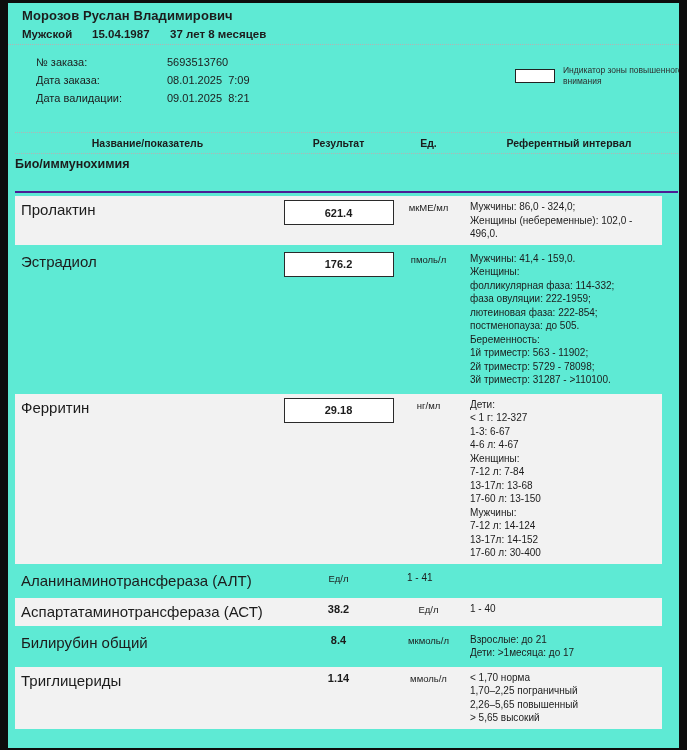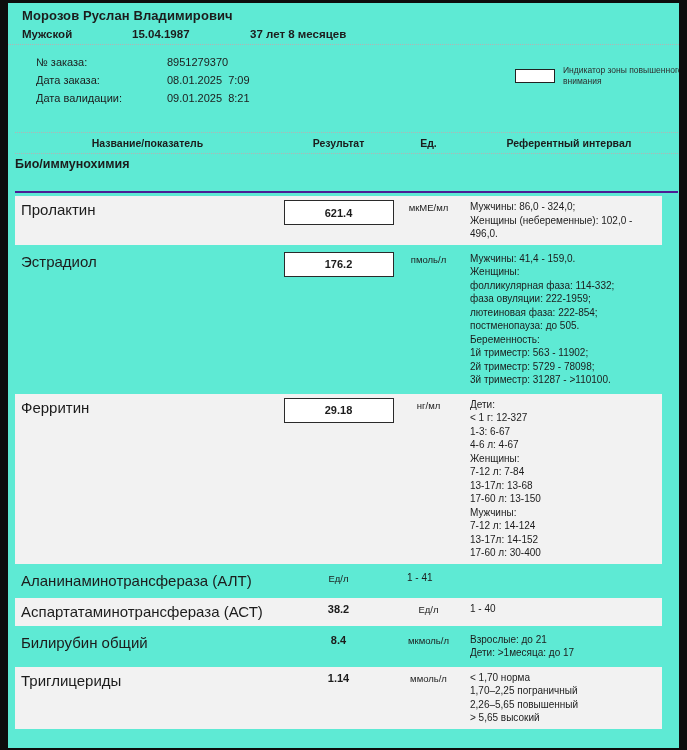--- a/index.html
+++ b/index.html
@@ -20,21 +20,21 @@
     position: relative;
     padding-top: 4px;
   }
   
   .patient-name {
     margin: 1px 0 0 14px;
     font-size: 13px; font-weight: bold; letter-spacing: .1px;
   }
   .patient-meta {
     display: flex; margin: 5px 0 4px 14px;
-    font-size: 11.5px; font-weight: bold; gap: 40px;
+    font-size: 11.5px; font-weight: bold;
   }
   .patient-meta .sex { width: 70px; }
   .patient-meta .birth { width: 78px; }
   .dotted { border-top: 1px dotted #b3b3b3; height: 0; }
   
   .order-section { position: relative; padding: 8px 0 25px 0; }
   .order-row { display: flex; margin-left: 28px; font-size: 11px; line-height: 18px; }
   .order-label { width: 131px; }
   .order-value { white-space: pre; }
   .indicator {
@@ -91,21 +91,21 @@
     <span class="sex">Мужской</span>
     <span class="birth">15.04.1987</span>
     <span class="age">37 лет 8 месяцев</span>
   </div>
 
   <div class="dotted"></div>
 
   <div class="order-section">
     <div class="order-row">
       <span class="order-label">№ заказа:</span>
-      <span class="order-value">8951279370</span>
+      <span class="order-value">5693513760</span>
     </div>
     <div class="order-row">
       <span class="order-label">Дата заказа:</span>
       <span class="order-value">08.01.2025  7:09</span>
     </div>
     <div class="order-row">
       <span class="order-label">Дата валидации:</span>
       <span class="order-value">09.01.2025  8:21</span>
     </div>
     <div class="indicator">

